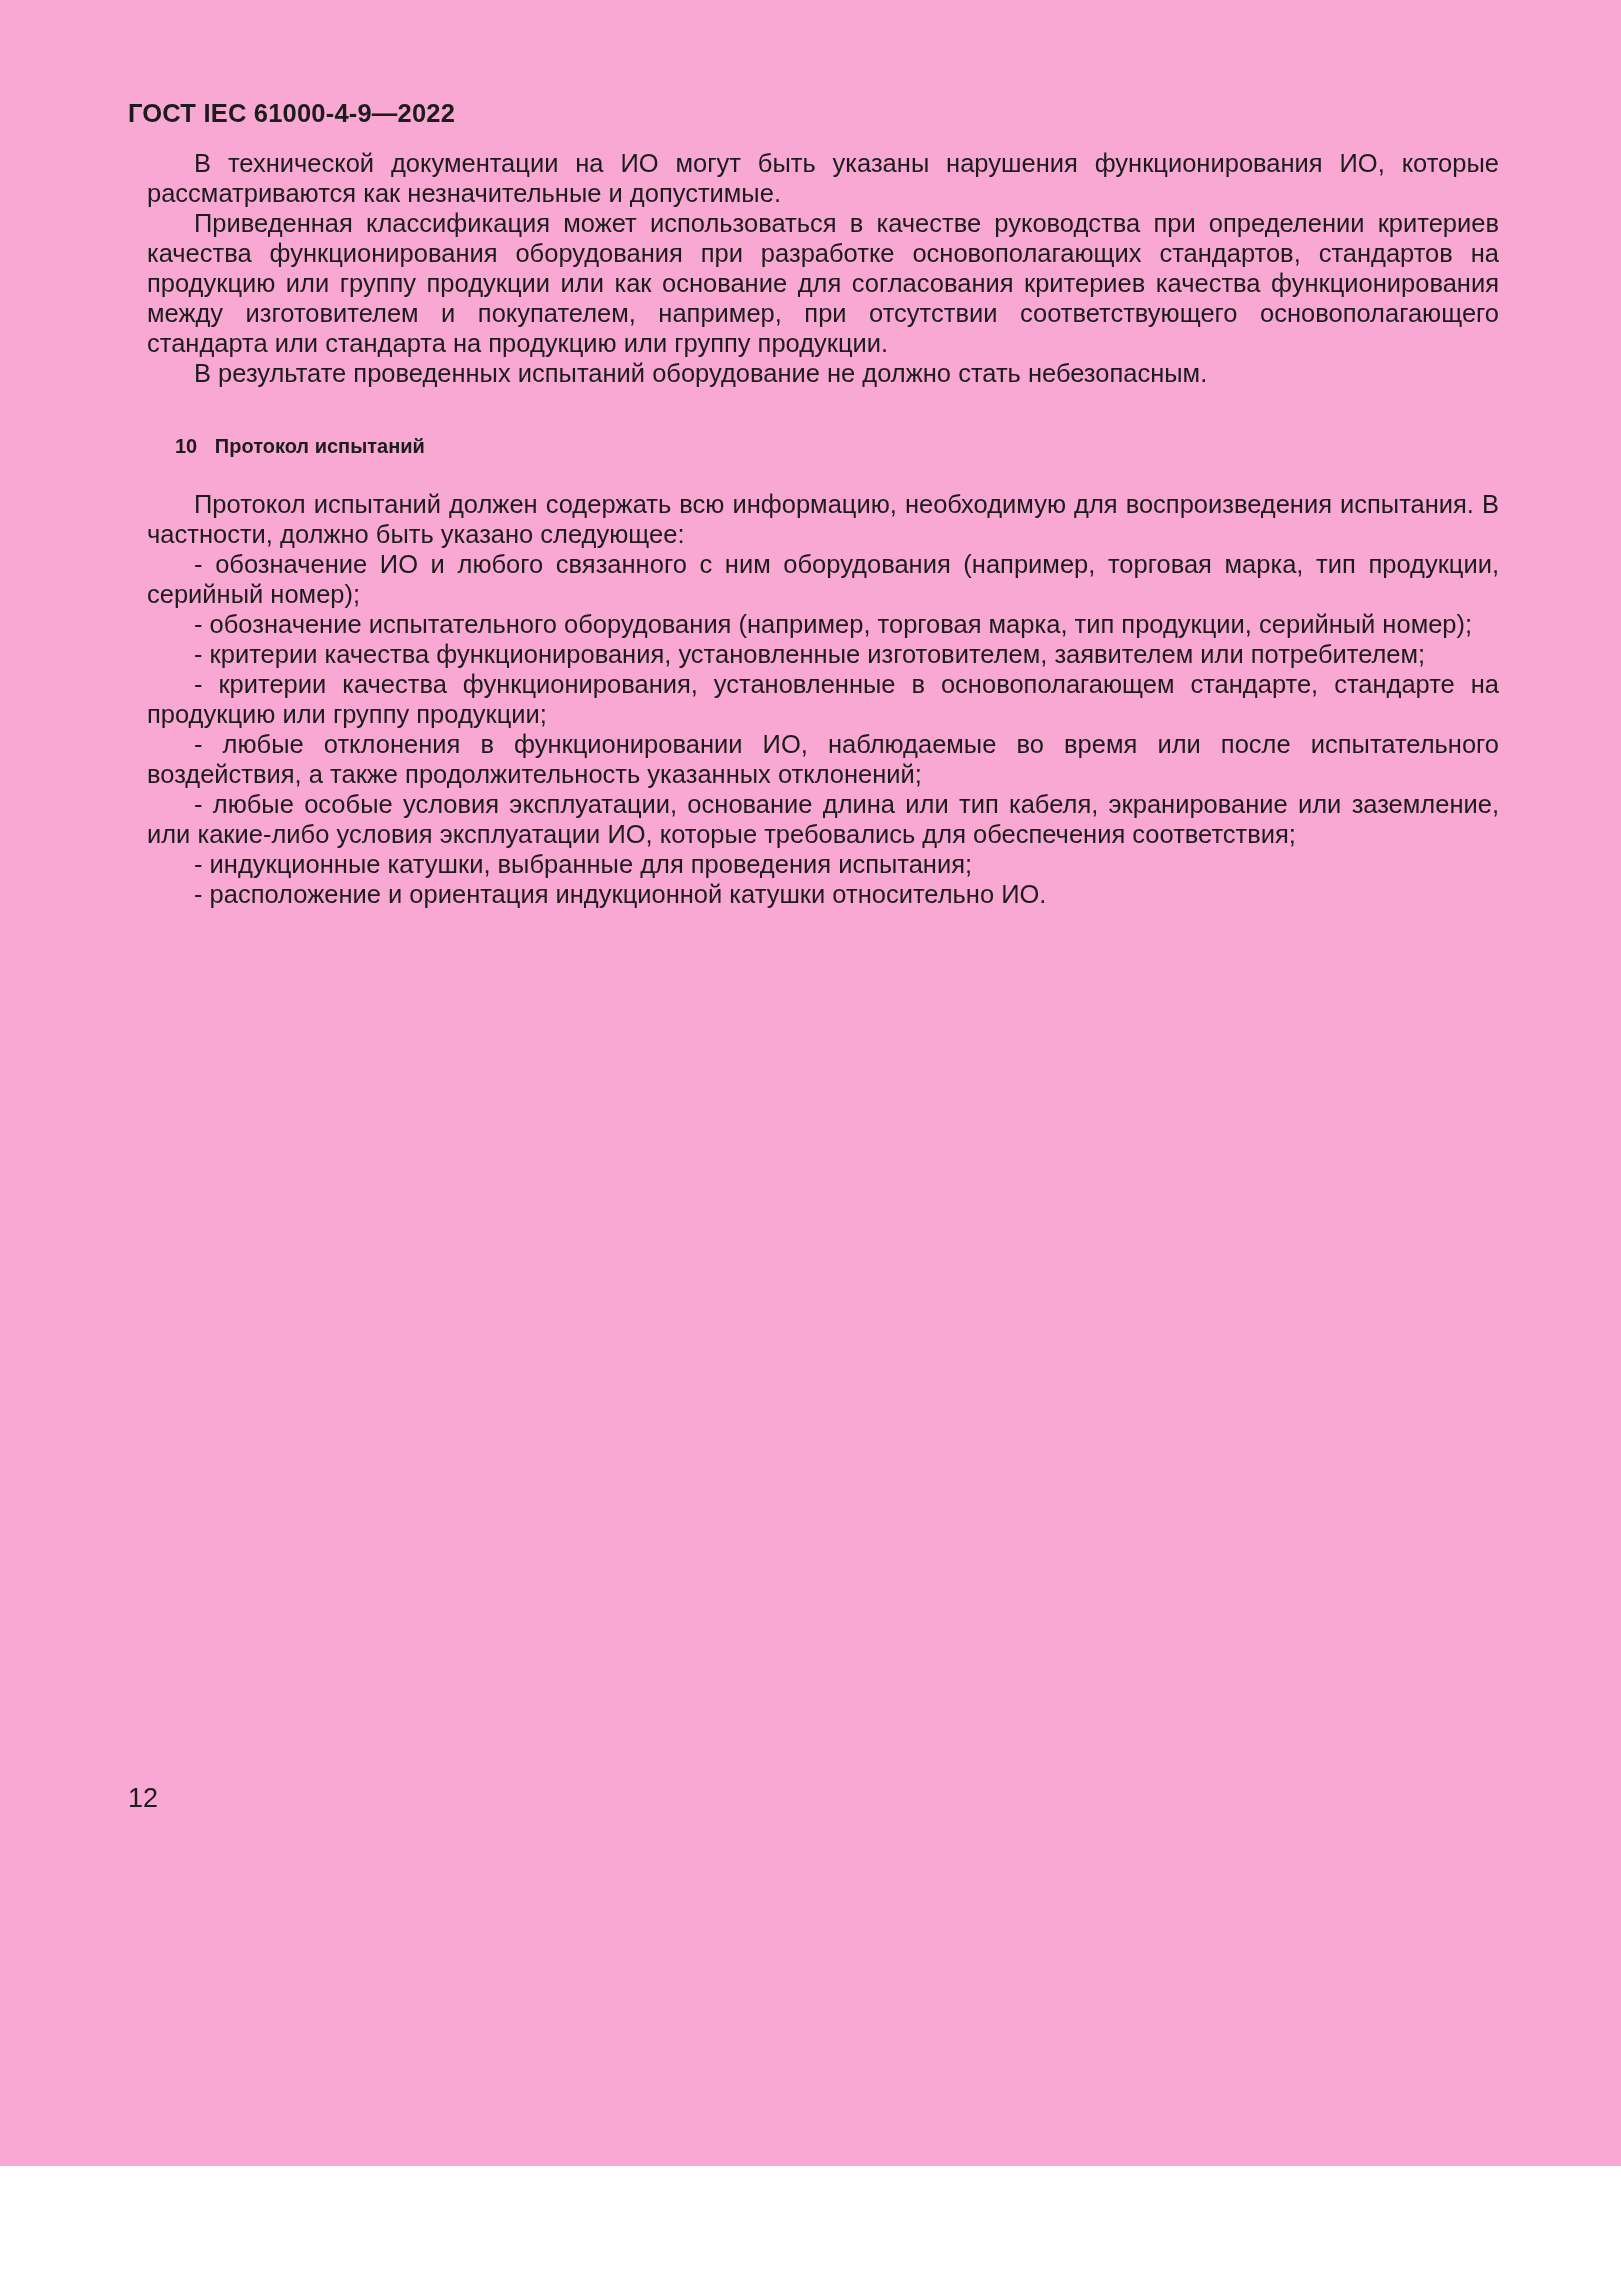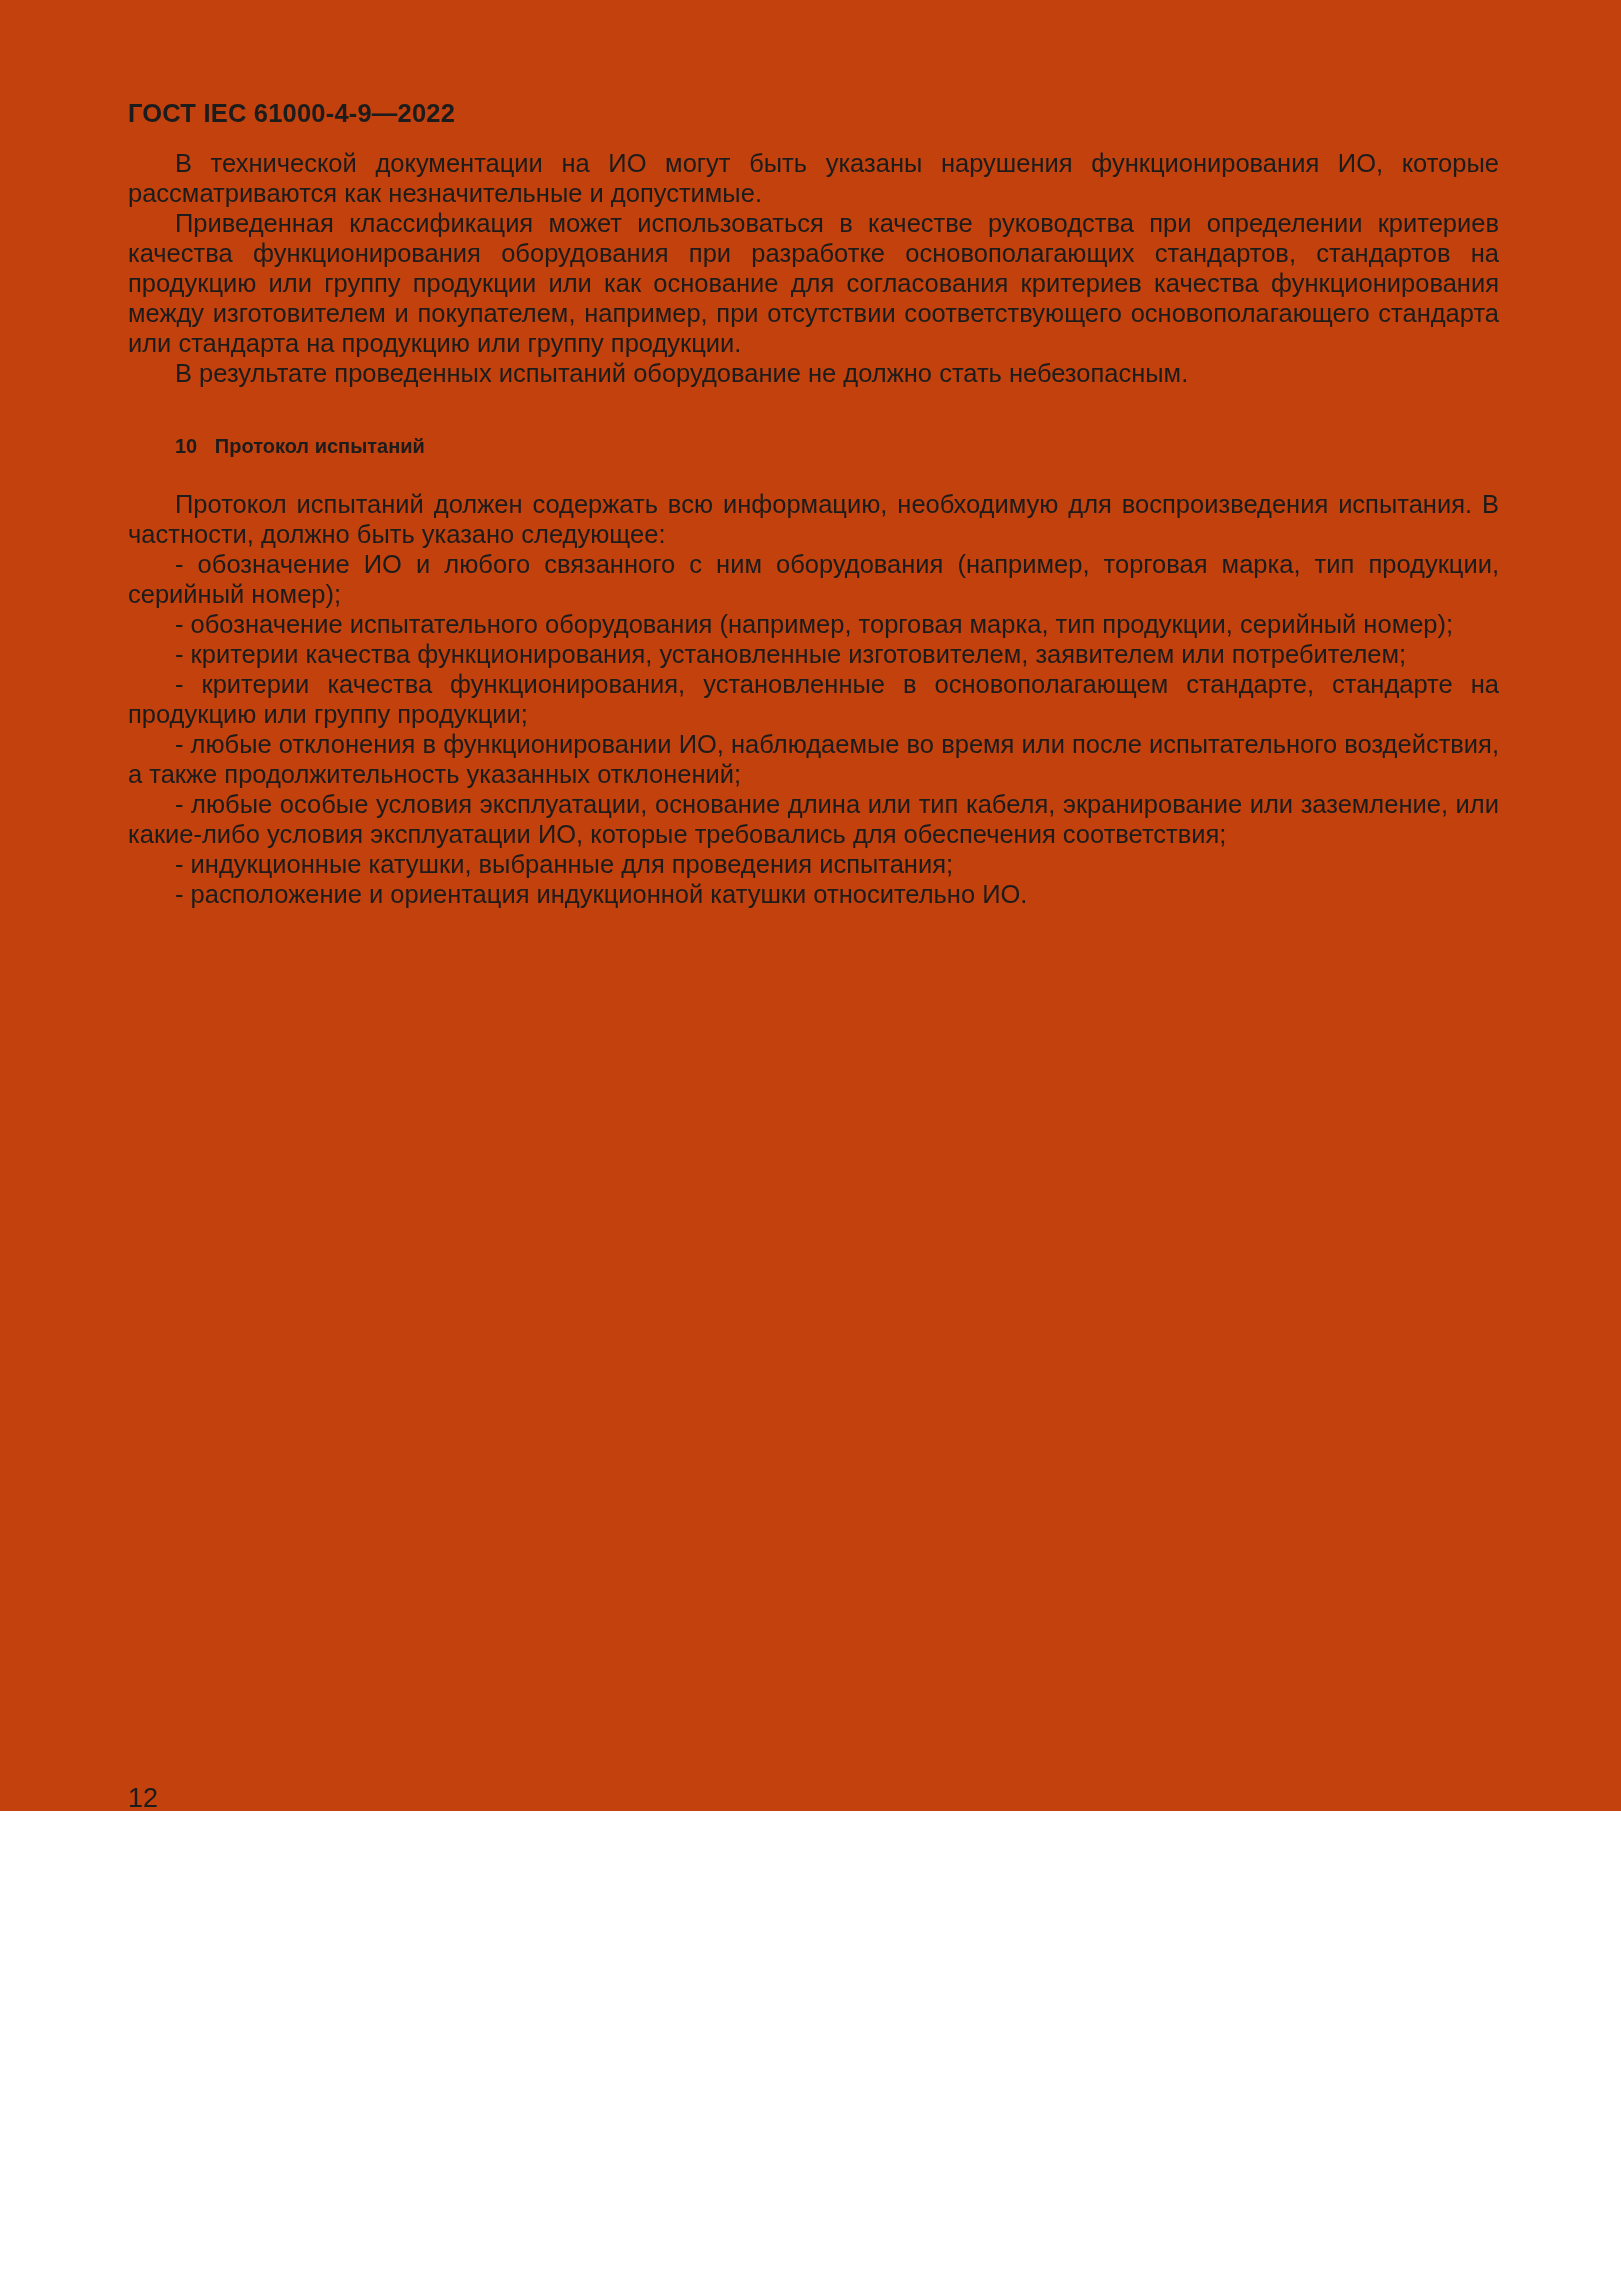--- a/index.html
+++ b/index.html
@@ -12,22 +12,22 @@
     width: 1621px;
     height: 2293px;
     font-family: "Liberation Sans", sans-serif;
     color: #1c1c1c;
     position: relative;
   }
 
   .page {
     position: relative;
     width: 1621px;
-    height: 1811px;
-    background: #c2410c;
+    height: 2166px;
+    background: #f9a8d4;
     overflow: hidden;
   }
 
   .content {
     position: absolute;
     left: 128px;
     top: 98px;
     width: 1371px;
   }
 
@@ -37,20 +37,21 @@
     line-height: 30px;
     margin-bottom: 19.6px;
     letter-spacing: 0.2px;
   }
 
   .para {
     font-size: 25.5px;
     line-height: 30px;
     text-align: justify;
     text-indent: 47px;
+    margin-left: 19px;
   }
 
   .section-heading {
     font-size: 20px;
     font-weight: bold;
     line-height: 35px;
     margin: 41px 0 25.5px 0;
     padding-left: 47px;
   }
 

